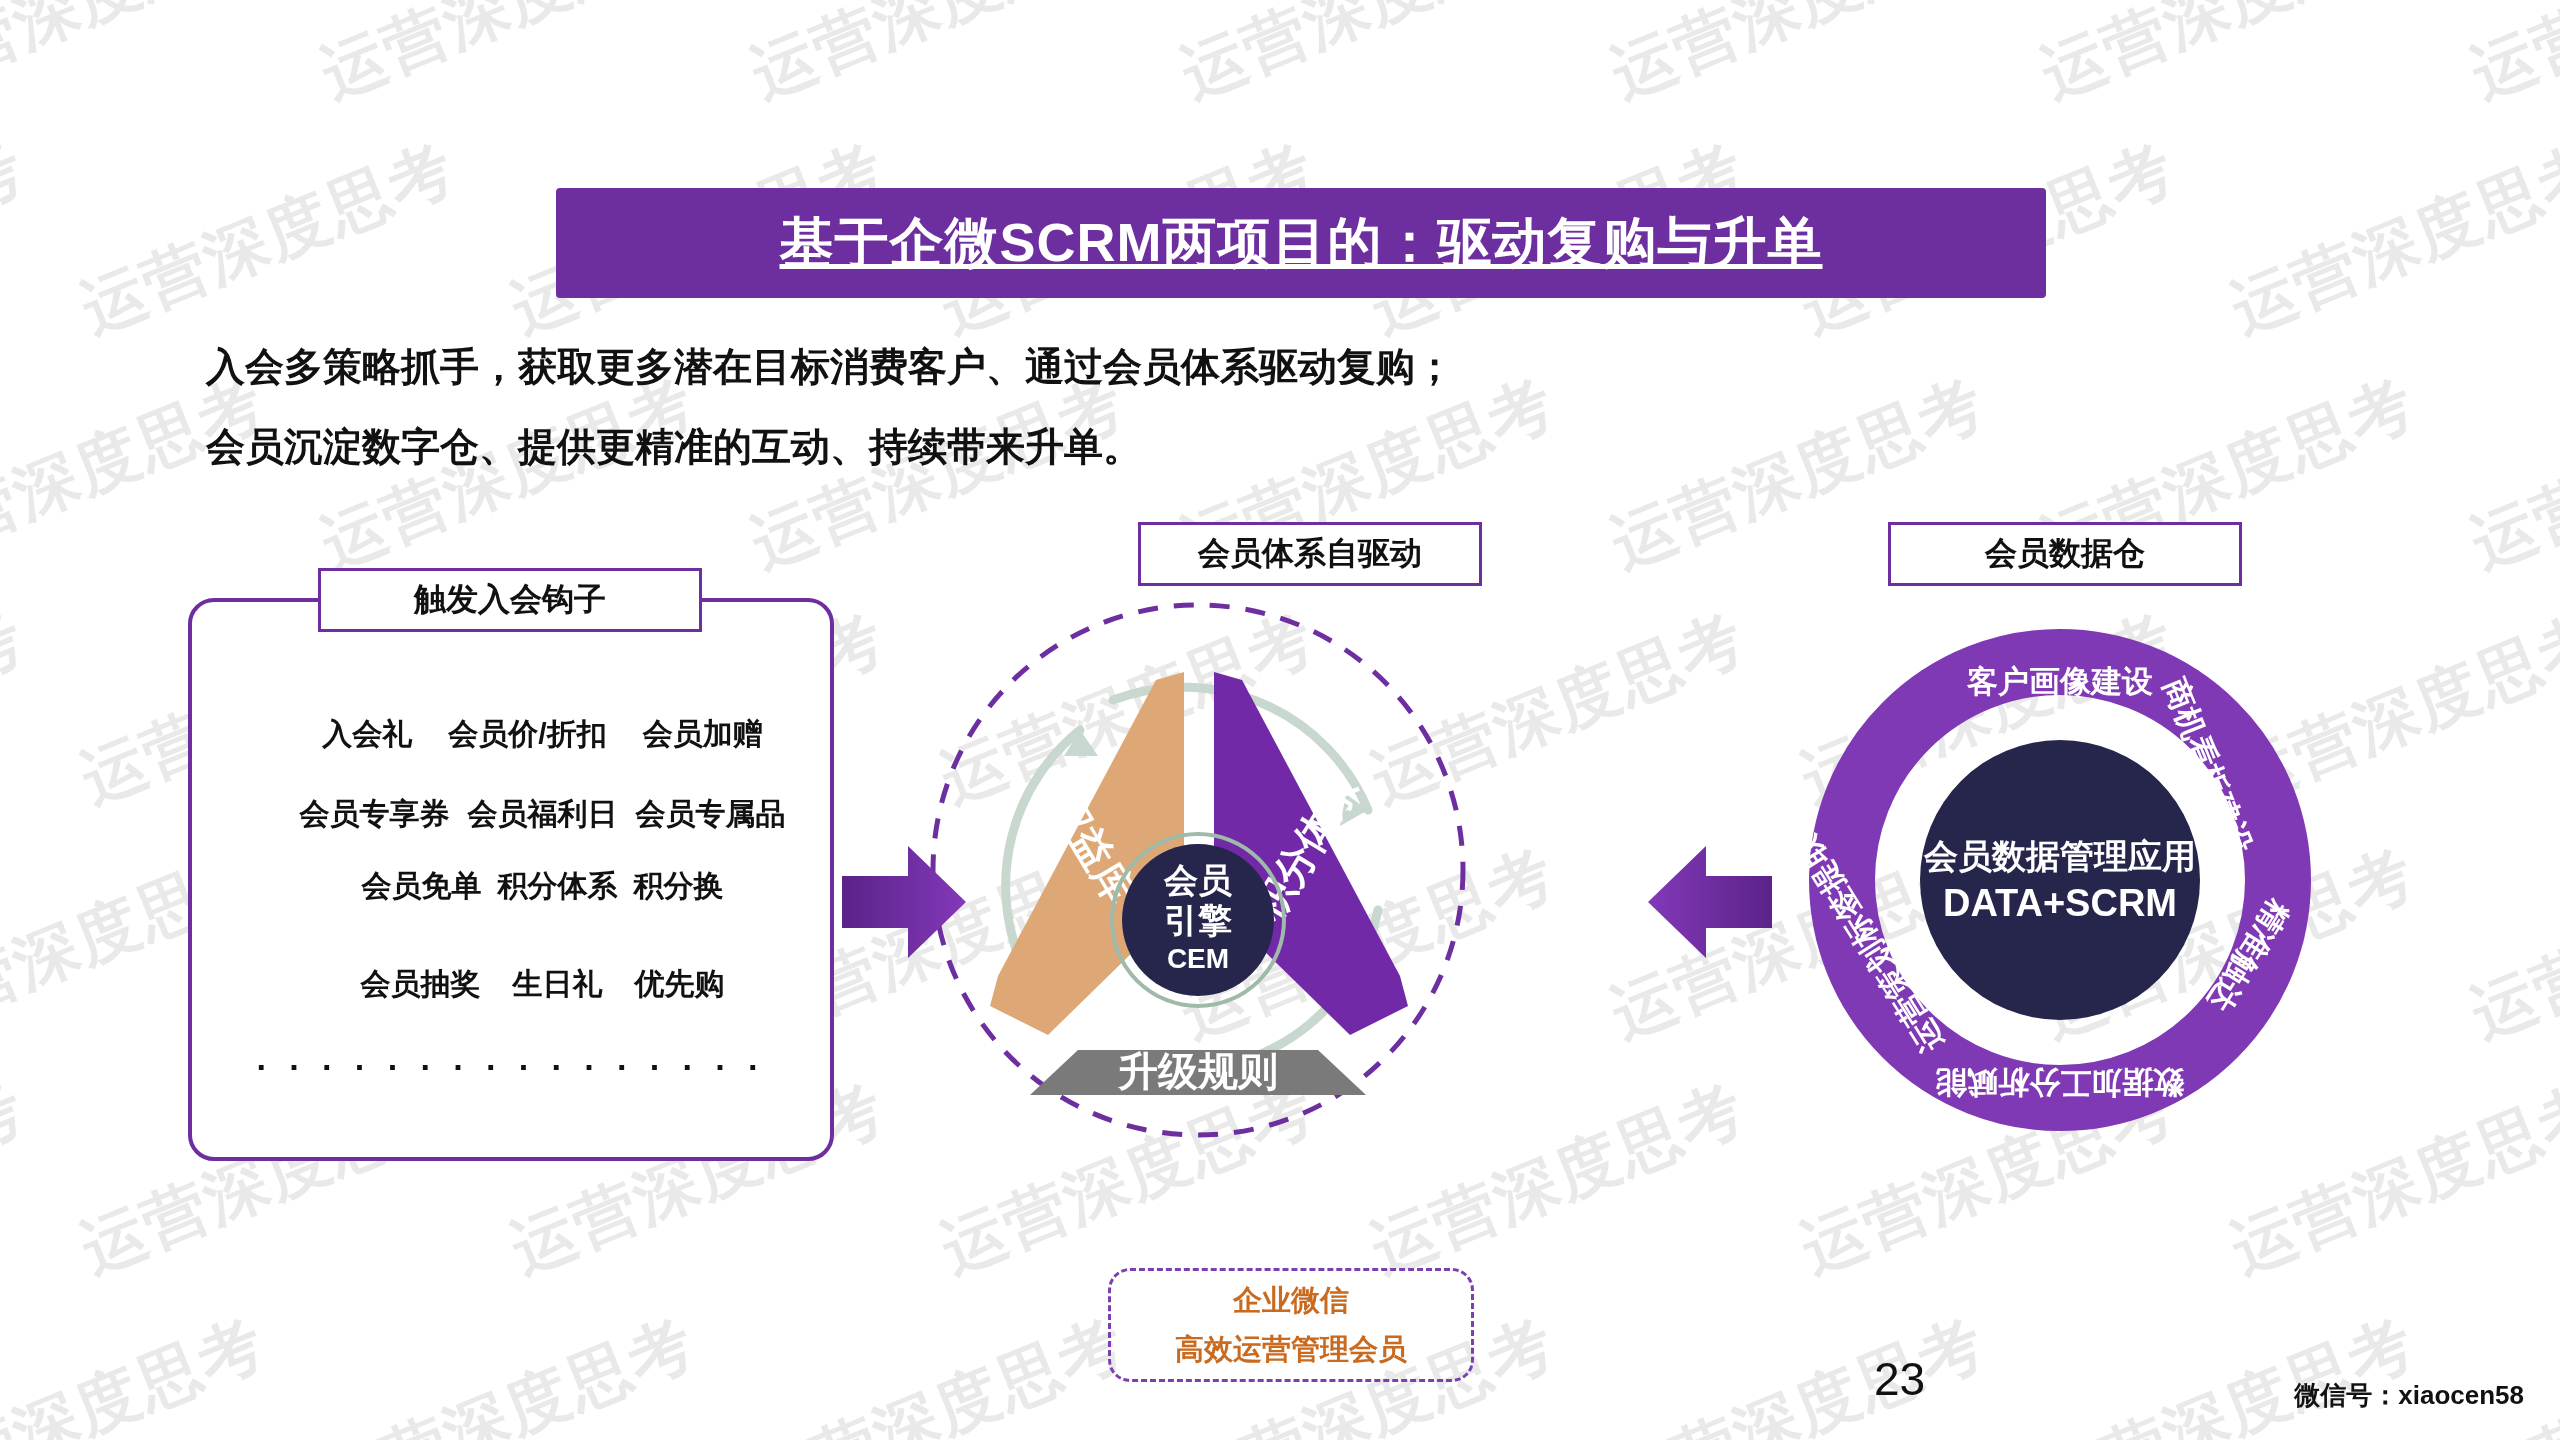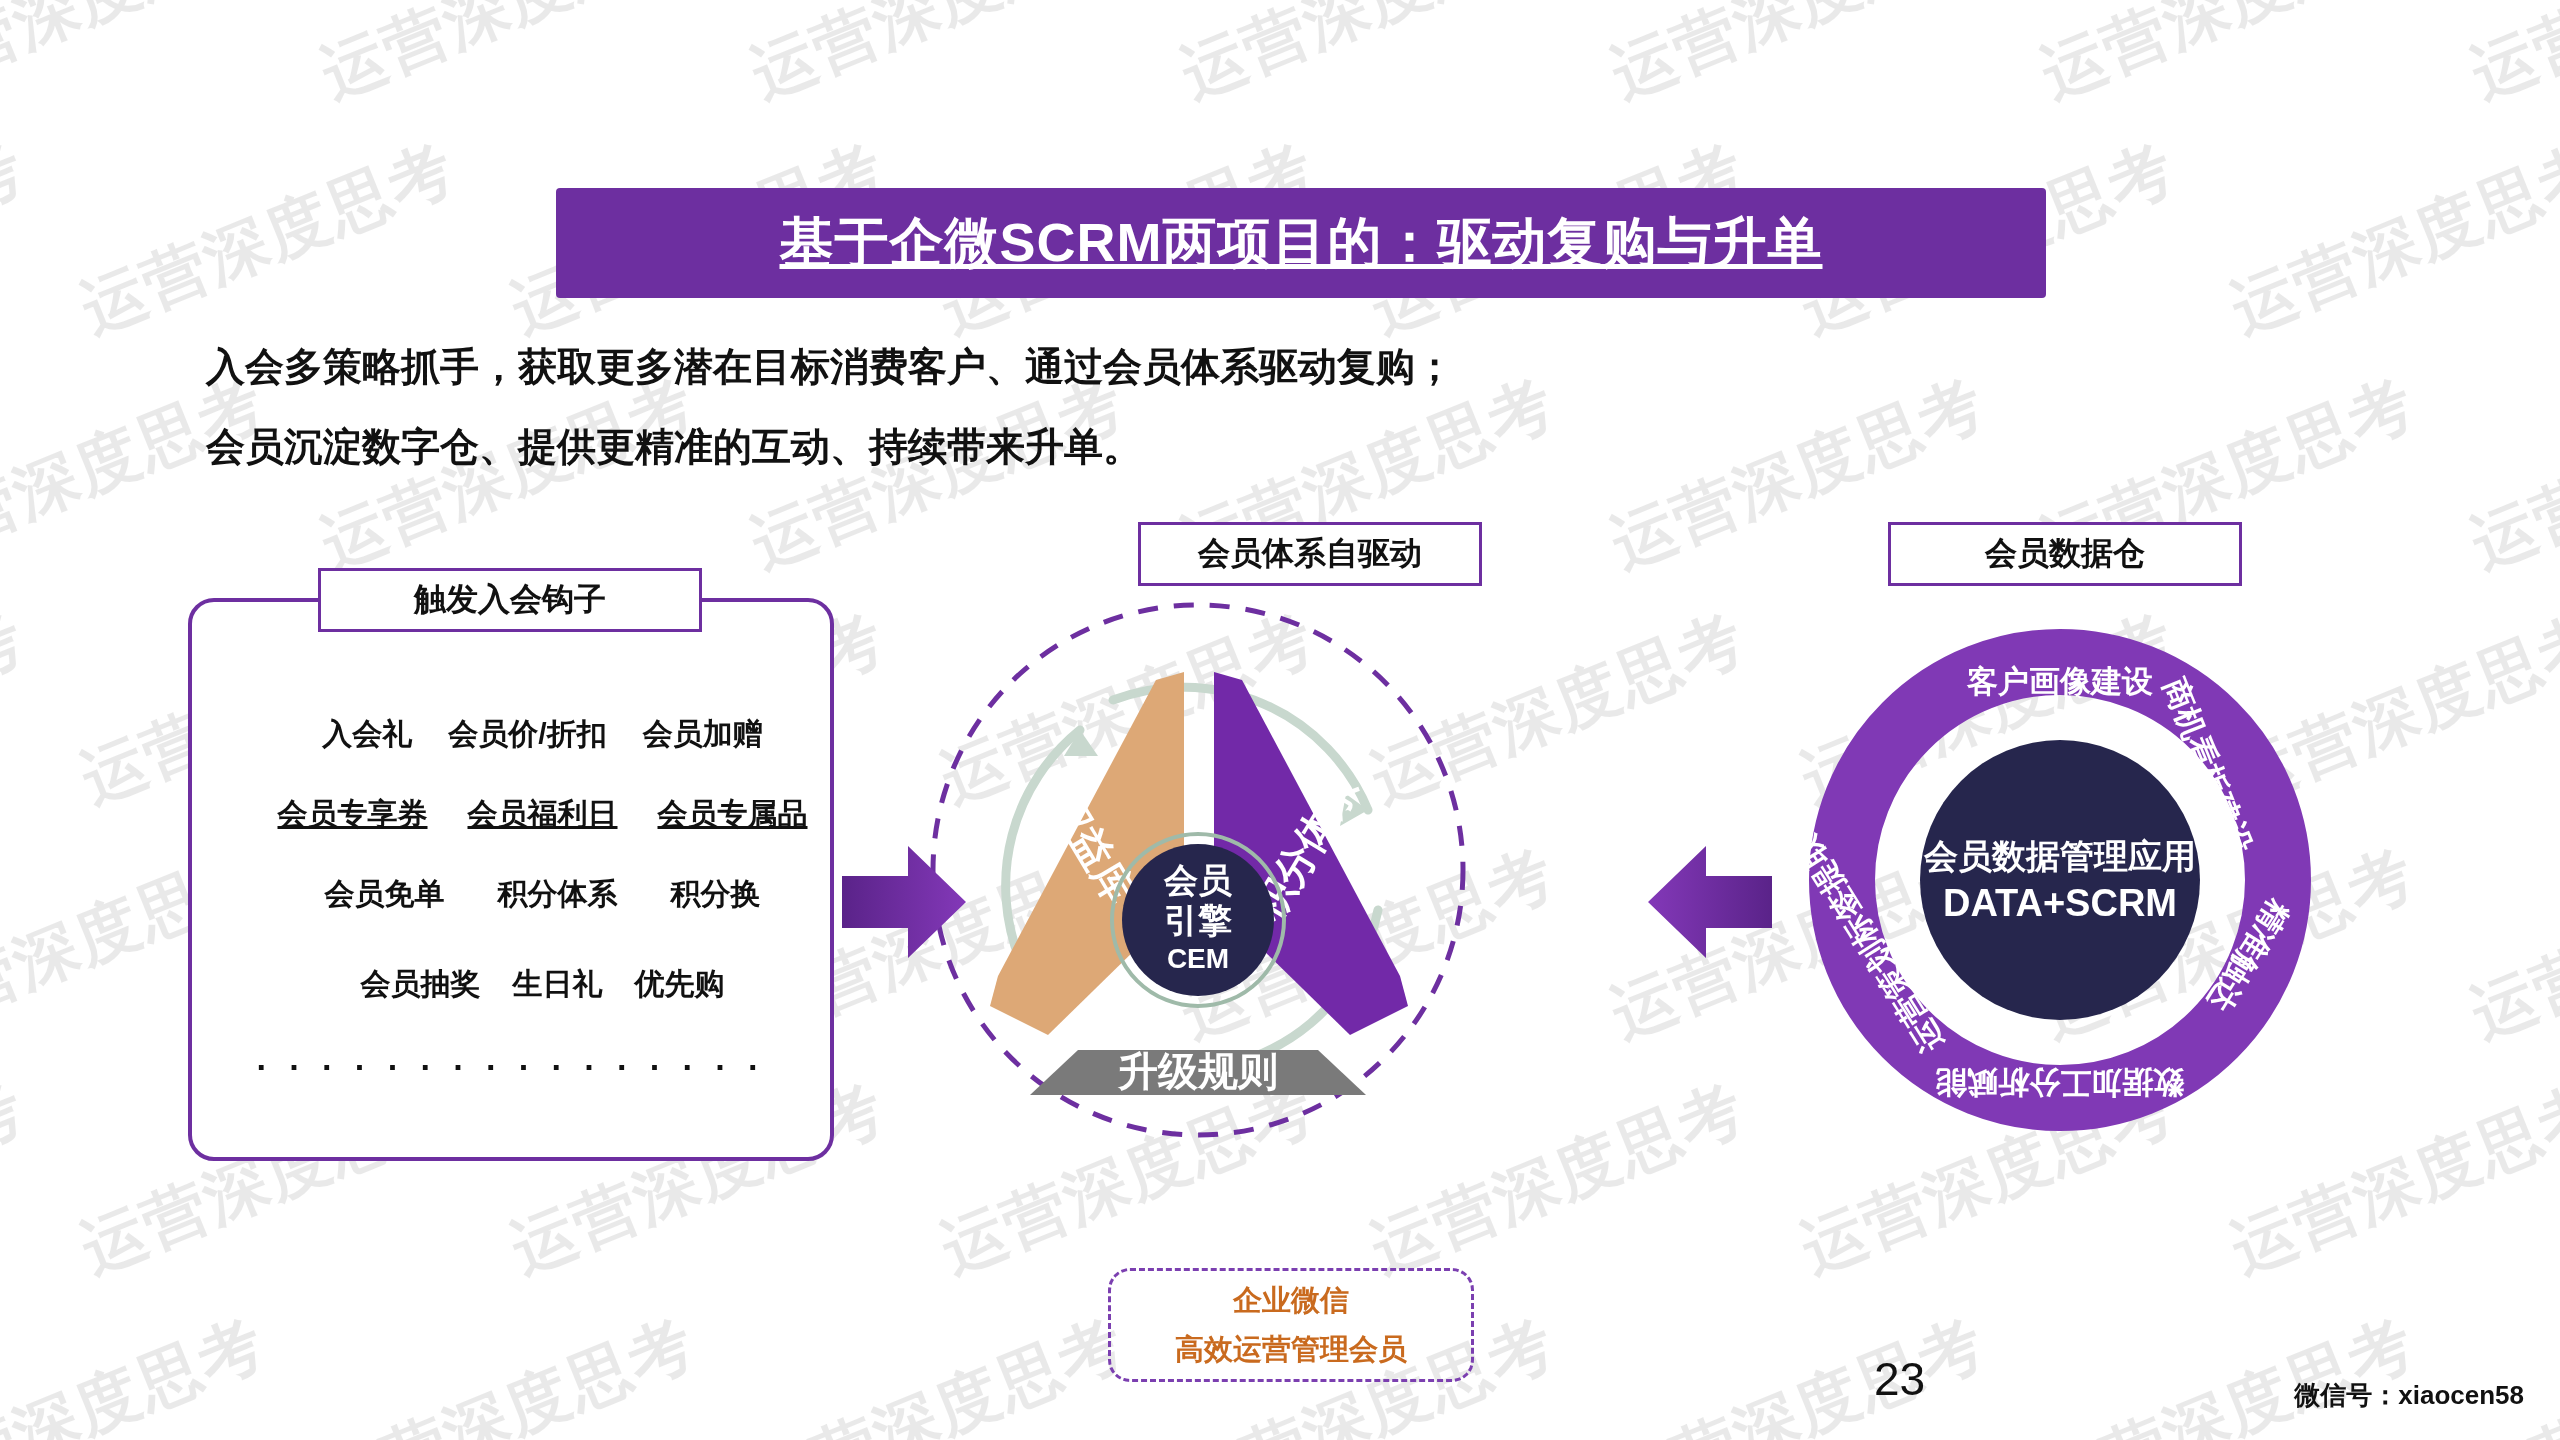--- a/index.html
+++ b/index.html
@@ -54,22 +54,22 @@
     border:4px solid #6D2FA0;border-radius:26px;background:#ffffff;z-index:20;
   }
   #hook-caption{left:318px;top:568px;width:378px;height:58px;}
   .hook-row{
     position:absolute;left:0;width:701px;
     display:flex;justify-content:center;align-items:baseline;
     font-size:30px;font-weight:700;color:#111;z-index:22;
   }
   .hook-row span{white-space:nowrap;}
   #hook-row-0{top:116px;gap:36px;}
-  #hook-row-1{top:196px;gap:40px;text-decoration:underline;}
-  #hook-row-2{top:276px;gap:53px;}
+  #hook-row-1{top:196px;gap:18px;}
+  #hook-row-2{top:268px;gap:16px;}
   #hook-row-3{top:366px;gap:32px;}
   .hook-wrap{display:inline-block;text-align:center;line-height:1.05;}
   #hook-dots{
     position:absolute;top:446px;left:0;width:638px;text-align:center;
     font-size:34px;font-weight:700;color:#111;letter-spacing:6px;z-index:22;
   }
 
   
   .arrow{position:absolute;z-index:25;}
 

